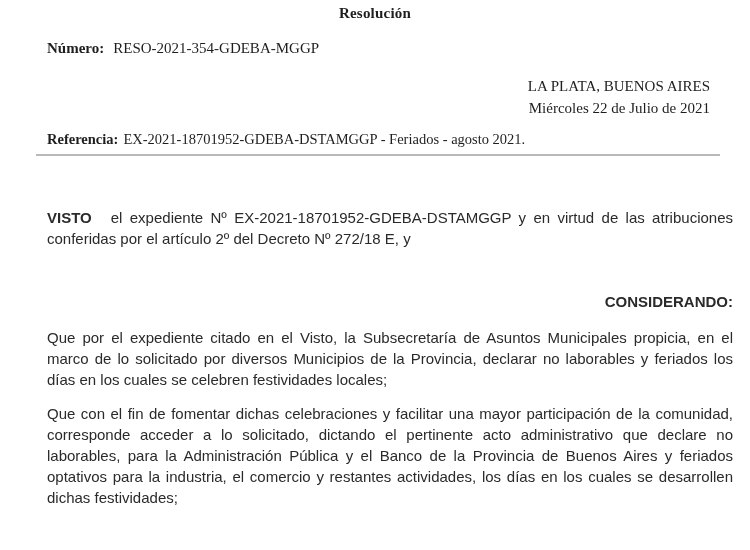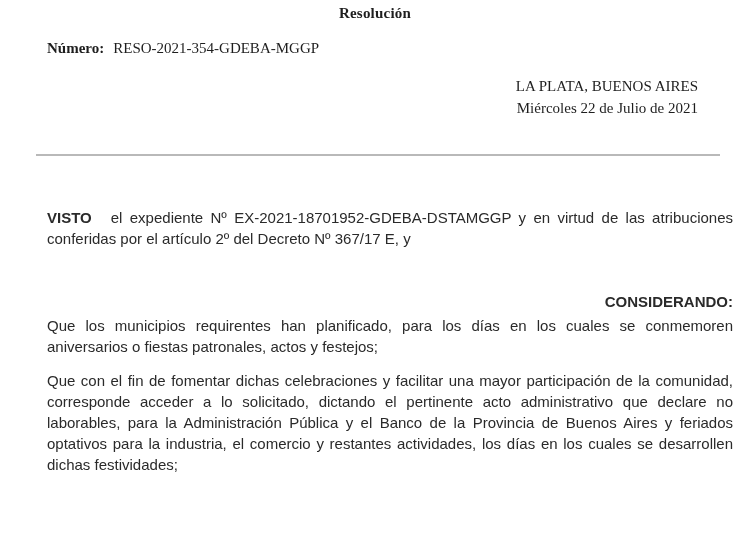--- a/index.html
+++ b/index.html
@@ -37,21 +37,21 @@
     left: 47px;
     font-size: 15px;
     color: #1e1e1e;
     white-space: nowrap;
   }
   .number-line .lbl { font-weight: bold; margin-right: 9px; }
 
   .place-block {
     position: absolute;
     top: 75px;
-    right: 52px;
+    right: 40px;
     text-align: right;
     font-size: 15px;
     line-height: 22px;
     color: #1e1e1e;
   }
 
   .ref-line {
     position: absolute;
     top: 131px;
     left: 47px;
@@ -100,31 +100,34 @@
 
   <div class="number-line serif">
     <span class="lbl">Número:</span><span>RESO-2021-354-GDEBA-MGGP</span>
   </div>
 
   <div class="place-block serif">
     <div>LA PLATA, BUENOS AIRES</div>
     <div>Miércoles 22 de Julio de 2021</div>
   </div>
 
+  <div class="ref-line serif">
+    <span class="lbl">Referencia:</span><span>EX-2021-18701952-GDEBA-DSTAMGGP - Feriados - agosto 2021.</span>
+  </div>
 
   <div class="rule"></div>
 
   <div class="body-block sans">
 
     <p class="visto-paragraph">
-      <span class="visto-label">VISTO</span><span>el expediente Nº EX-2021-18701952-GDEBA-DSTAMGGP y en virtud de las atribuciones conferidas por el artículo 2º del Decreto Nº 367/17 E, y</span>
+      <span class="visto-label">VISTO</span><span>el expediente Nº EX-2021-18701952-GDEBA-DSTAMGGP y en virtud de las atribuciones conferidas por el artículo 2º del Decreto Nº 272/18 E, y</span>
     </p>
 
     <p class="considerando">CONSIDERANDO:</p>
 
+    <p class="para-1">Que por el expediente citado en el Visto, la Subsecretaría de Asuntos Municipales propicia, en el marco de lo solicitado por diversos Municipios de la Provincia, declarar no laborables y feriados los días en los cuales se celebren festividades locales;</p>
 
-    <p class="para-2">Que los municipios requirentes han planificado, para los días en los cuales se conmemoren aniversarios o fiestas patronales, actos y festejos;</p>
 
     <p class="para-3">Que con el fin de fomentar dichas celebraciones y facilitar una mayor participación de la comunidad, corresponde acceder a lo solicitado, dictando el pertinente acto administrativo que declare no laborables, para la Administración Pública y el Banco de la Provincia de Buenos Aires y feriados optativos para la industria, el comercio y restantes actividades, los días en los cuales se desarrollen dichas festividades;</p>
 
   </div>
 
 </div>
 
 </body></html>

